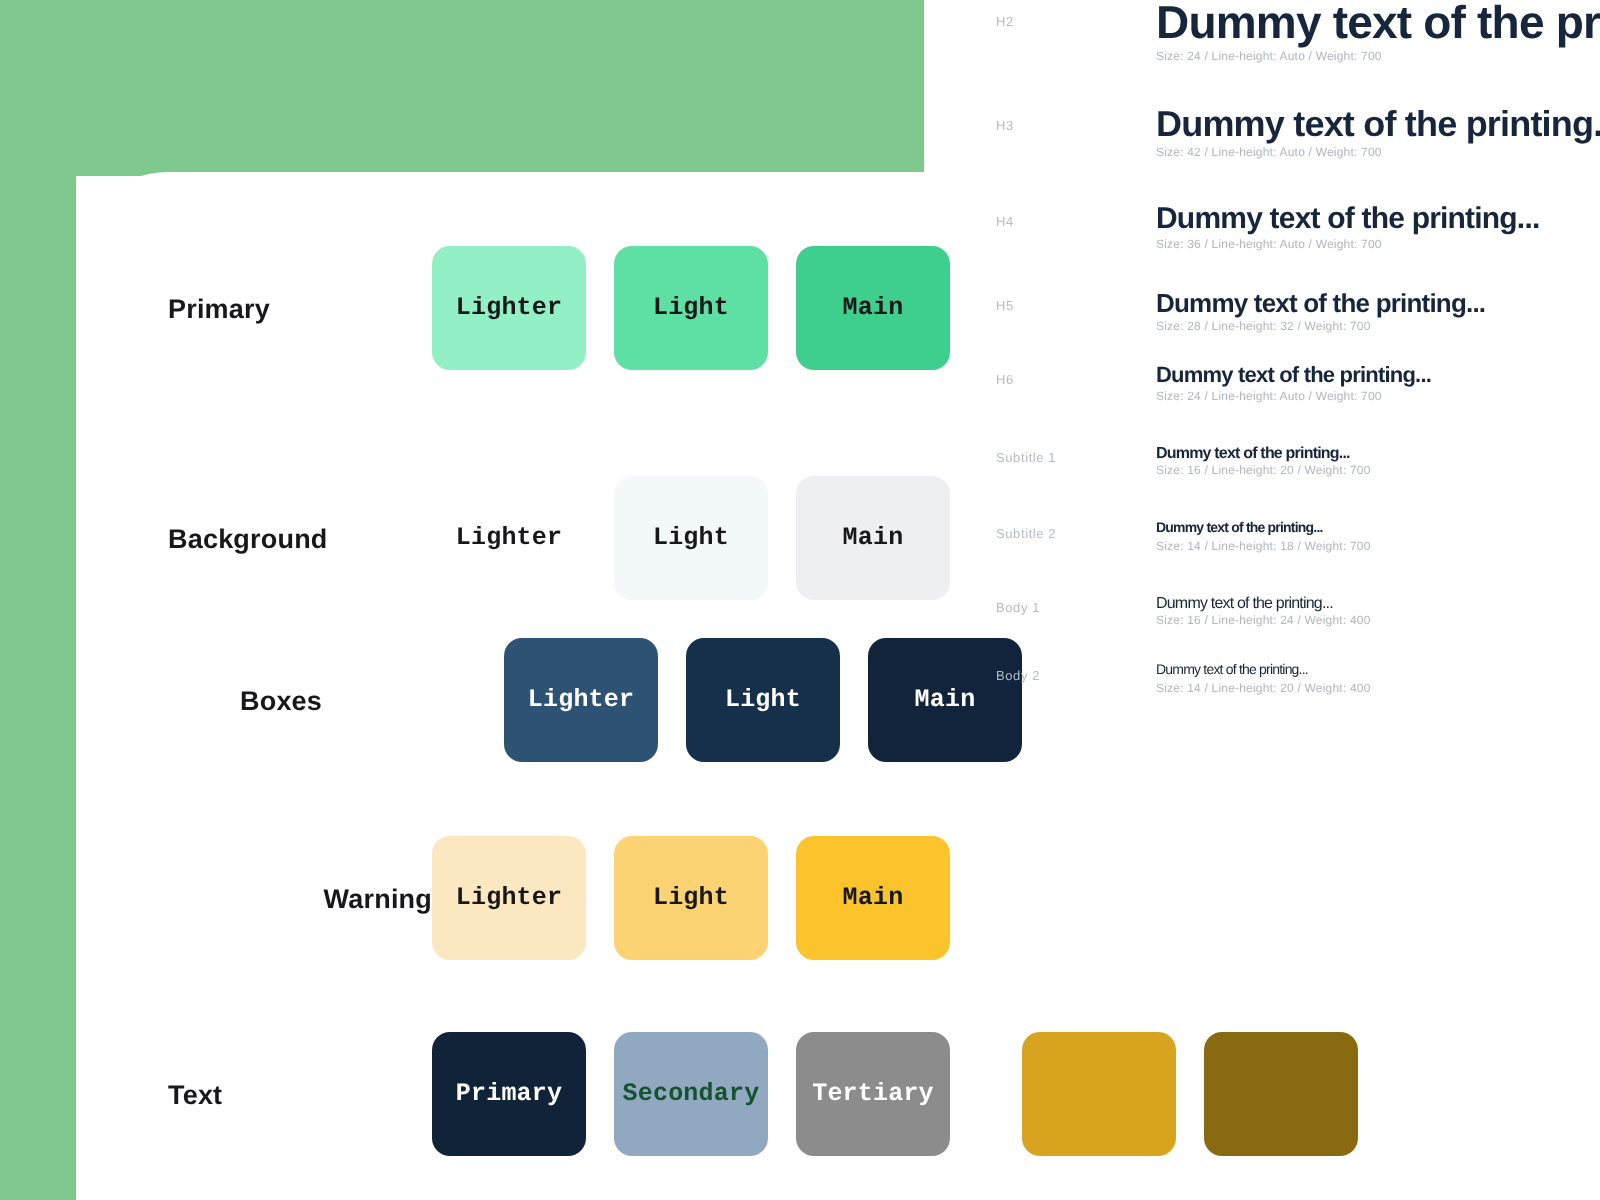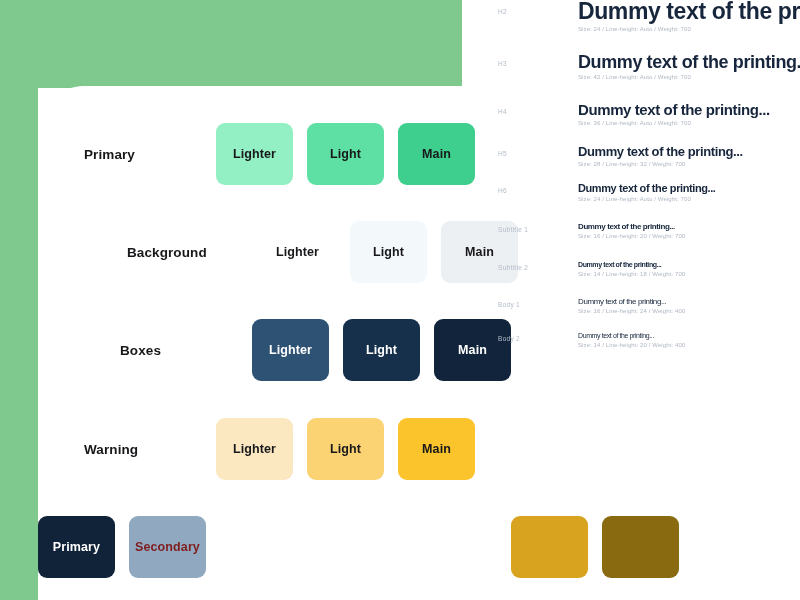--- a/index.html
+++ b/index.html
@@ -60,20 +60,21 @@
   }
   .swatches { display: flex; gap: 14px; }
   .swatch {
     width: 77px; height: 62px;
     border-radius: 9px;
     display: flex; align-items: center; justify-content: center;
     font-size: 12.5px;
     font-weight: 700;
     letter-spacing: 0.1px;
     flex: none;
+    font-family: Liberation Mono, monospace;
   }
 
   
   .bleed-swatch {
     position: absolute;
     width: 77px; height: 62px;
     border-radius: 9px;
   }
 
   
@@ -117,48 +118,50 @@
   <div class="card">
     <div class="palette" id="palette">
         <div class="row" style="top: 37px;">
           <div class="row-label">Primary</div>
           <div class="swatches">
             <div class="swatch" style="background: rgb(147, 239, 196); color: rgb(24, 24, 27);">Lighter</div>
             <div class="swatch" style="background: rgb(94, 224, 164); color: rgb(24, 24, 27);">Light</div>
             <div class="swatch" style="background: rgb(62, 207, 142); color: rgb(24, 24, 27);">Main</div>
           </div>
         </div>
-        <div class="row" style="top: 135px; padding-left: 43px;">
+        <div class="row" style="top: 152px;">
           <div class="row-label">Background</div>
           <div class="swatches">
             <div class="swatch" style="background: rgb(255, 255, 255); color: rgb(24, 24, 27);">Lighter</div>
             <div class="swatch" style="background: rgb(243, 248, 251); color: rgb(24, 24, 27);">Light</div>
             <div class="swatch" style="background: rgb(237, 240, 242); color: rgb(24, 24, 27);">Main</div>
           </div>
         </div>
         <div class="row" style="top: 233px; margin-left: 36px;">
           <div class="row-label">Boxes</div>
           <div class="swatches">
             <div class="swatch" style="background: rgb(46, 82, 116); color: rgb(255, 255, 255);">Lighter</div>
             <div class="swatch" style="background: rgb(22, 48, 75); color: rgb(255, 255, 255);">Light</div>
             <div class="swatch" style="background: rgb(17, 36, 59); color: rgb(255, 255, 255);">Main</div>
           </div>
         </div>
-        <div class="row" style="top: 332px;">
+        <div class="row" style="top: 332px; text-align: right;">
           <div class="row-label">Warning</div>
           <div class="swatches">
             <div class="swatch" style="background: rgb(251, 231, 192); color: rgb(24, 24, 27);">Lighter</div>
             <div class="swatch" style="background: rgb(252, 211, 115); color: rgb(24, 24, 27);">Light</div>
             <div class="swatch" style="background: rgb(251, 196, 44); color: rgb(24, 24, 27);">Main</div>
           </div>
         </div>
         <div class="row" style="top: 430px;">
+          <div class="row-label">Text</div>
           <div class="swatches">
             <div class="swatch" style="background: rgb(17, 35, 57); color: rgb(255, 255, 255);">Primary</div>
-            <div class="swatch" style="background: rgb(144, 168, 192); color: #7f1d1d;">Secondary</div>
+            <div class="swatch" style="background: rgb(144, 168, 192); color: #14532d;">Secondary</div>
+            <div class="swatch" style="background: rgb(140, 140, 140); color: rgb(255, 255, 255);">Tertiary</div>
           </div>
         </div>
       </div>
   <div class="bleed-swatch" style="left: 473px; top: 430px; background: rgb(216, 164, 32);"></div>
       <div class="bleed-swatch" style="left: 564px; top: 430px; background: rgb(138, 106, 16);"></div>
     </div>
 
   <div class="type-panel" id="type-panel">
       <div class="type-row" style="top: 34px;"></div>
       <div class="type-row" style="top: 84px;">

